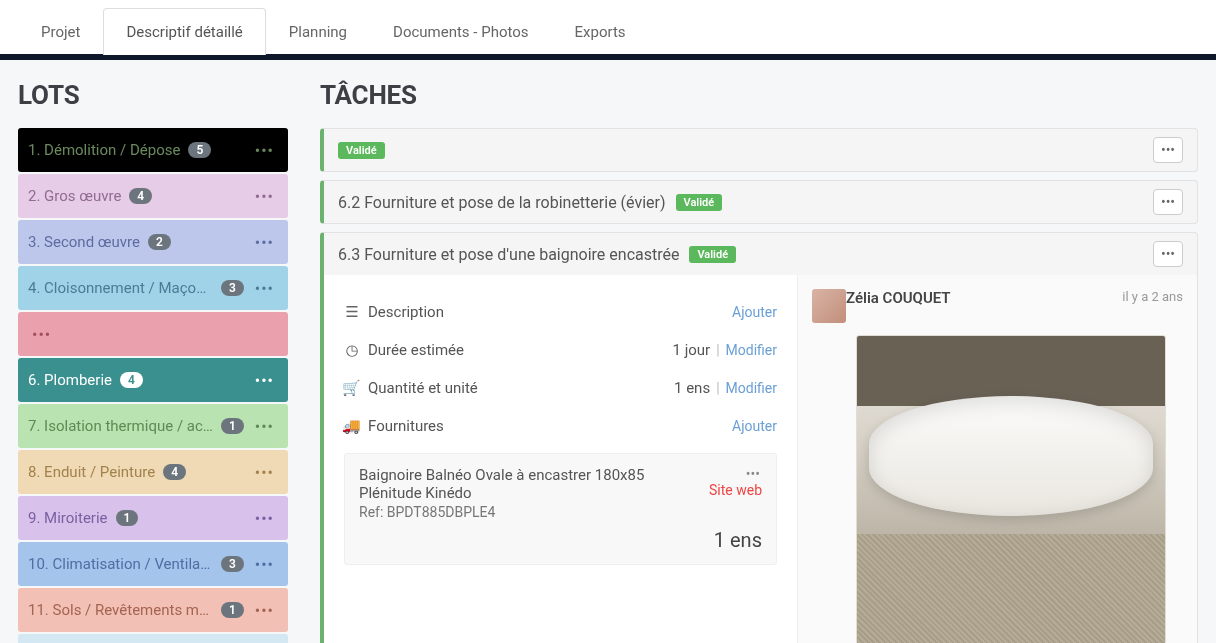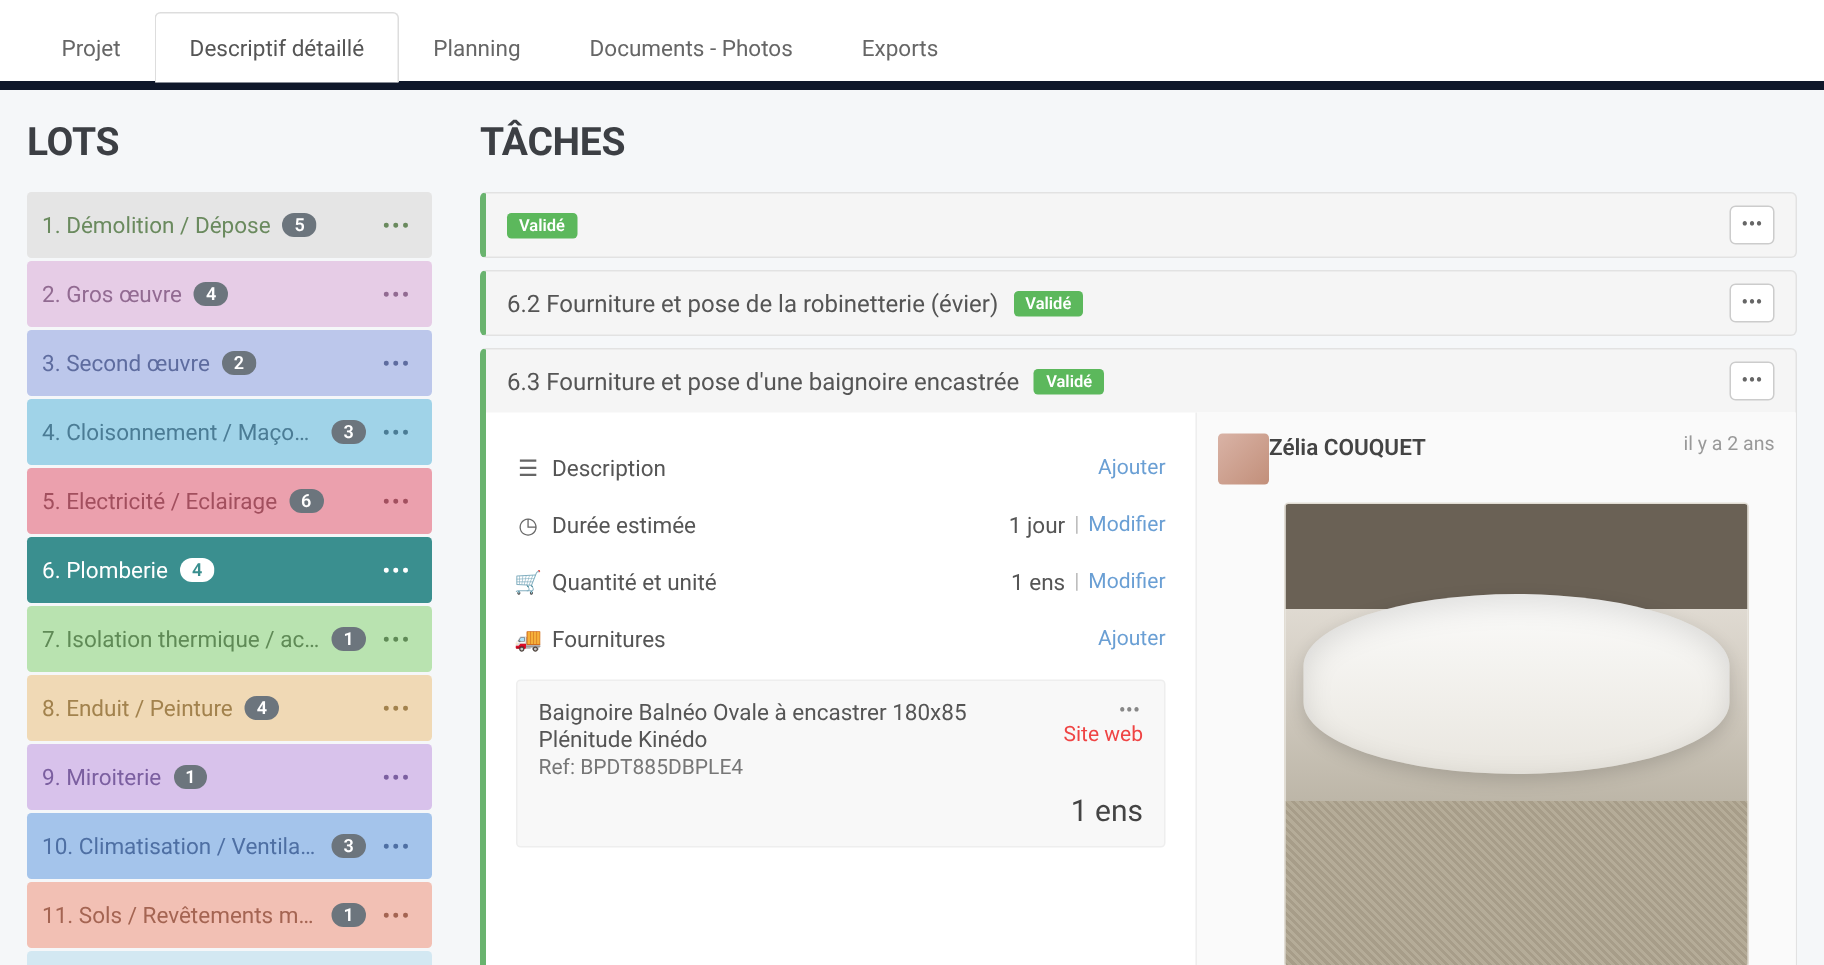--- a/index.html
+++ b/index.html
@@ -67,21 +67,21 @@
     font-size: 12px;
     padding: 1px 8px;
     font-weight: 600;
   }
   .dots {
     font-size: 16px;
     letter-spacing: 1px;
     cursor: pointer;
     padding: 0 4px;
   }
-  .lot-1 { background: #e5e5e5; color: #6a8a5e; }
+  .lot-1 { background: #000000; color: #6a8a5e; }
   .lot-2 { background: #e6cce6; color: #926b92; }
   .lot-3 { background: #bcc7eb; color: #5e6c9f; }
   .lot-4 { background: #a0d3e8; color: #4b7c95; }
   .lot-5 { background: #eba0ad; color: #a24f5e; }
   .lot-6 { background: #3a8f8f; color: #fff; }
   .lot-7 { background: #b9e3b0; color: #5f8a56; }
   .lot-8 { background: #f0d9b5; color: #a2824d; }
   .lot-9 { background: #d8c2eb; color: #7b5fa0; }
   .lot-10 { background: #a4c4eb; color: #4e6fa3; }
   .lot-11 { background: #f2c0b4; color: #a46452; }
@@ -243,24 +243,20 @@
         <span class="dots">•••</span>
       </div>
       <div class="lot lot-4">
         <div class="lot-left">
             <span class="lot-label">4. Cloisonnement / Maçonn...</span>
             <span class="badge">3</span>
           </div>
         <span class="dots">•••</span>
       </div>
       <div class="lot lot-5">
-        <div class="lot-left">
-            <span class="lot-label">5. Electricité / Eclairage</span>
-            <span class="badge">6</span>
-          </div>
         <span class="dots">•••</span>
       </div>
       <div class="lot lot-6 active">
         <div class="lot-left">
             <span class="lot-label">6. Plomberie</span>
             <span class="badge">4</span>
           </div>
         <span class="dots">•••</span>
       </div>
       <div class="lot lot-7">

